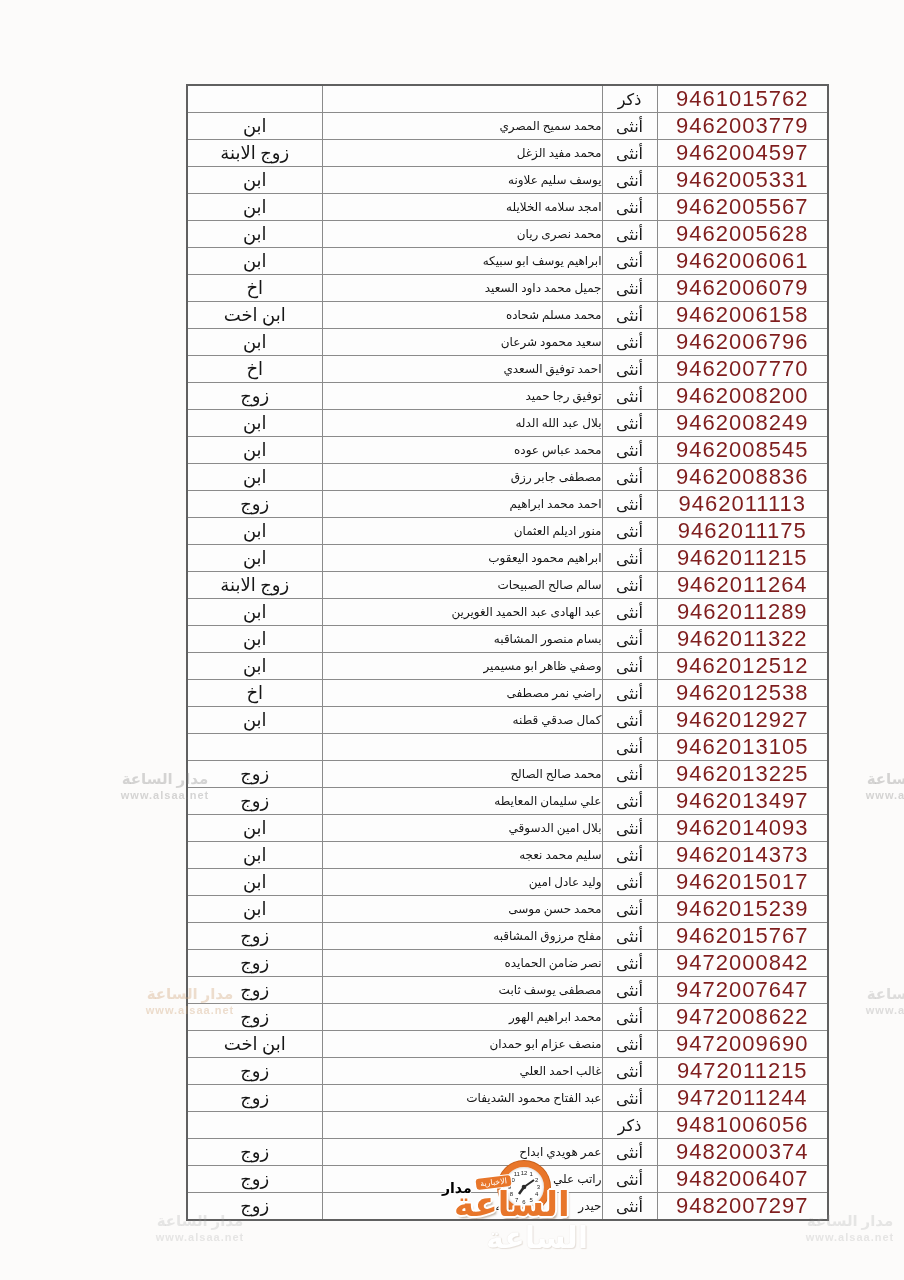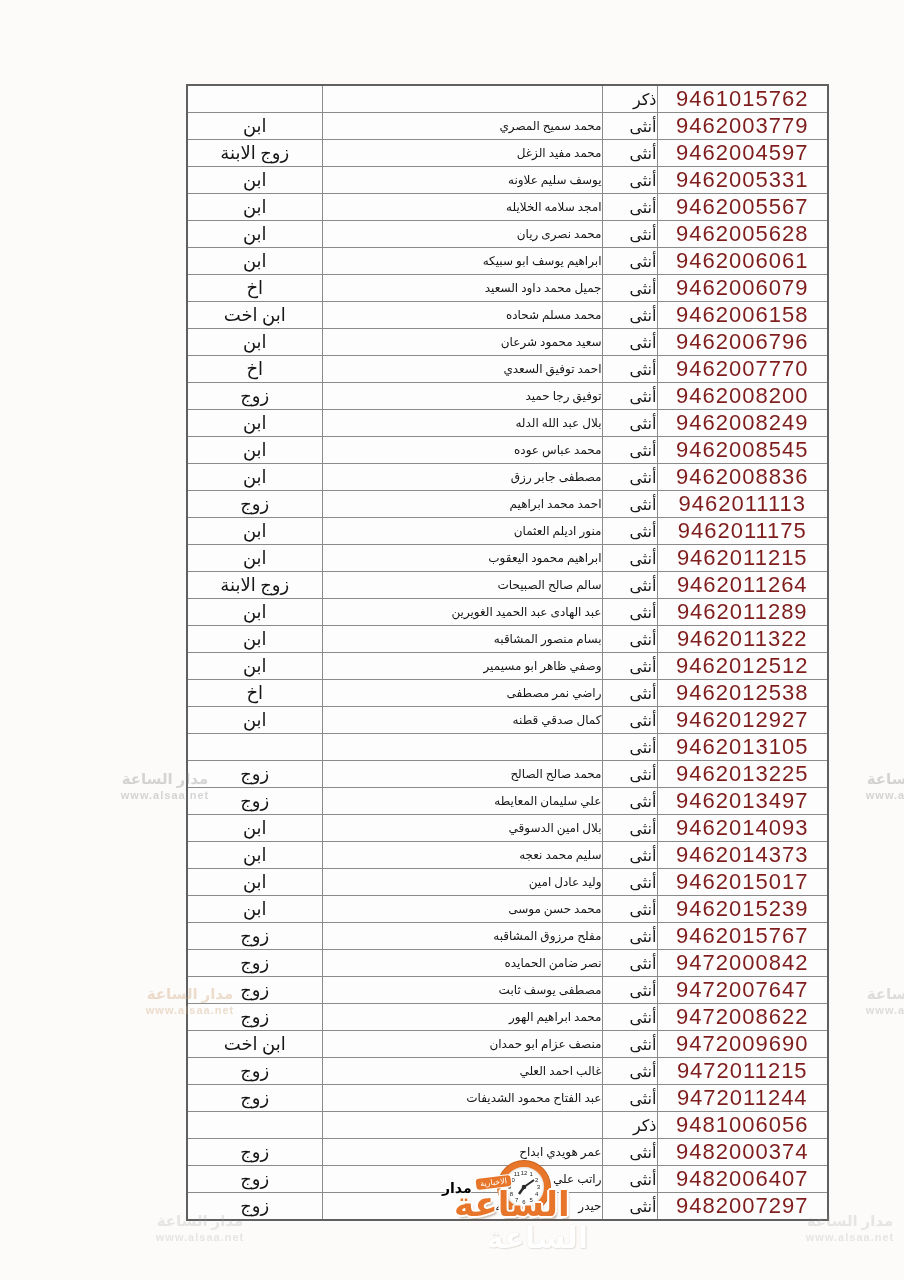--- a/index.html
+++ b/index.html
@@ -8,21 +8,21 @@
         font-family:"Liberation Serif","DejaVu Sans",serif;color:#161616;}
 
   
   table.records{position:absolute;left:186px;top:84px;width:641px;height:1104px;
     border-collapse:collapse;table-layout:fixed;border:2px solid #606060;background:#fdfdfd;}
   table.records td{border:1px solid #8b8b8b;overflow:hidden;white-space:nowrap;
     vertical-align:middle;padding:0;}
   td.relation{text-align:center;direction:rtl;font-size:18px;}
   td.name{text-align:right;direction:rtl;font-size:12px;padding-right:8px;}
   td.name.gapped{word-spacing:58px;}
-  td.gender{text-align:right;direction:rtl;font-size:16px;margin-top:19px;}
+  td.gender{text-align:center;direction:rtl;font-size:16px;margin-top:19px;}
   td.id{text-align:center;font-family:"Liberation Sans","DejaVu Sans",sans-serif;
     font-size:22px;letter-spacing:1px;color:#7f1d1d;}
 
   
   .wm{position:absolute;width:190px;text-align:center;line-height:1.25;pointer-events:none;z-index:5;}
   .wm .wm-brand{display:block;direction:rtl;font-weight:bold;font-size:15px;}
   .wm .wm-url{display:block;font-family:"Liberation Sans","DejaVu Sans",sans-serif;
     font-weight:bold;font-size:11px;letter-spacing:1px;}
   .wm-midleft{left:70px;top:770px;color:rgba(120,120,120,0.30);}
   .wm-midright{left:815px;top:770px;color:rgba(120,120,120,0.30);}

